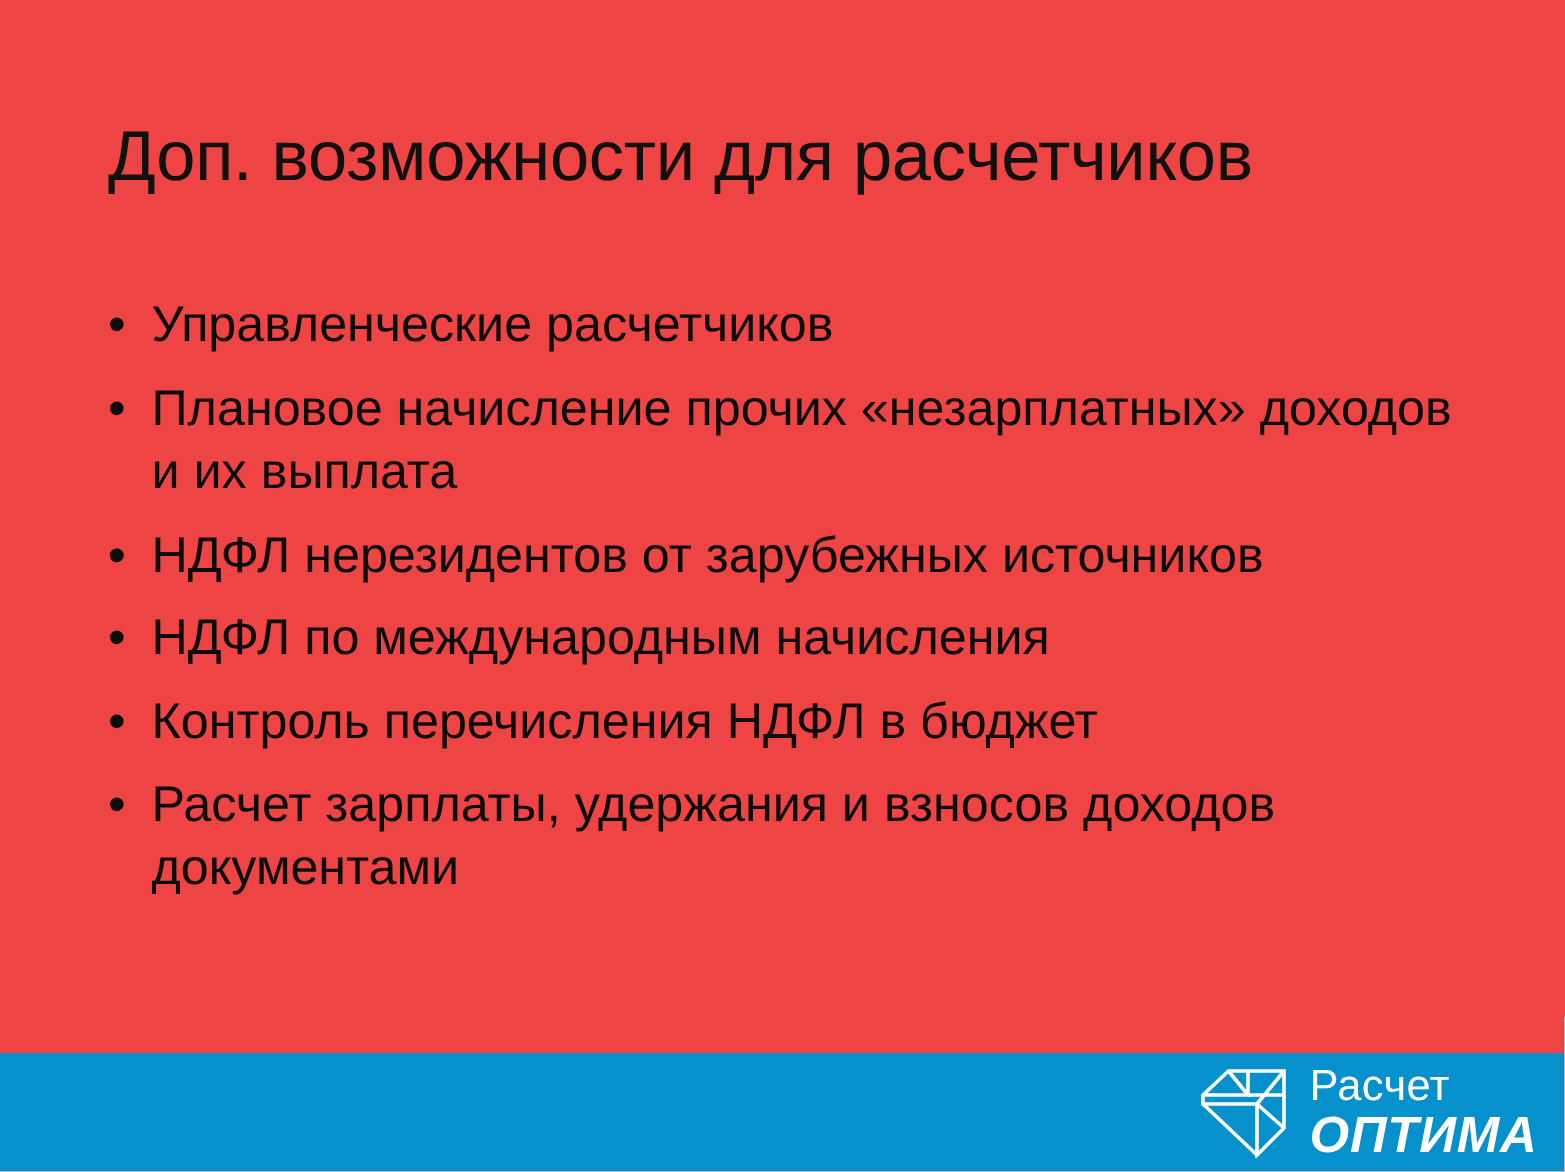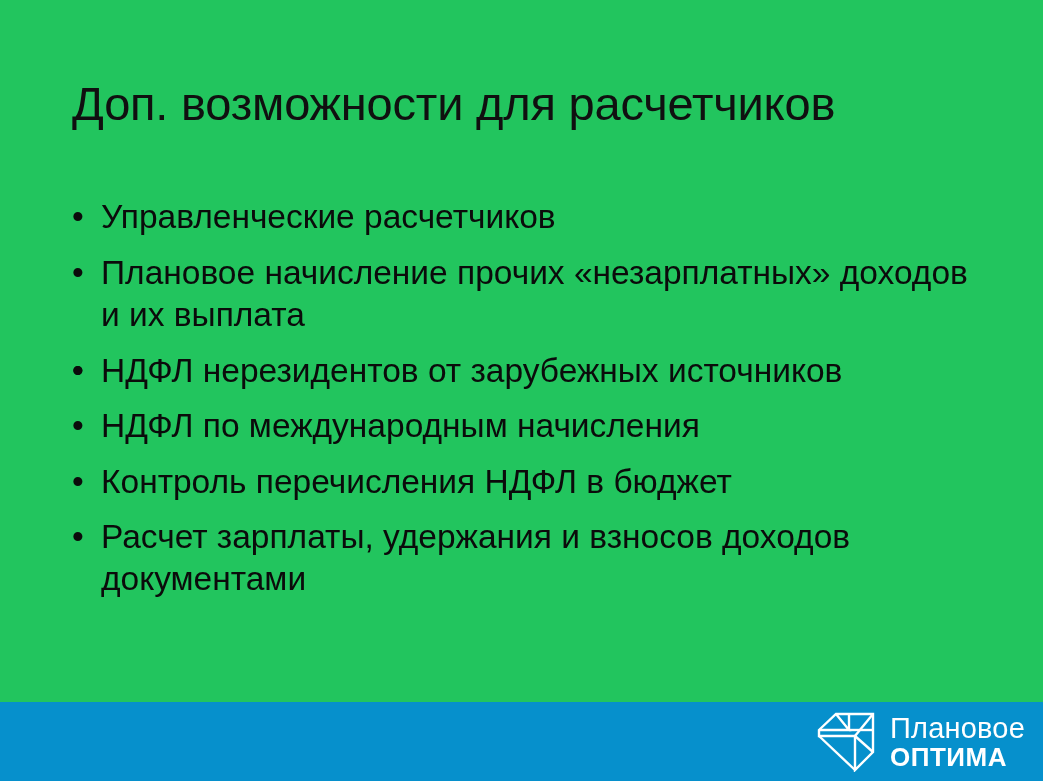--- a/index.html
+++ b/index.html
@@ -8,21 +8,21 @@
     background: #ffffff;
   }
   body {
     font-family: "Liberation Sans", "DejaVu Sans", sans-serif;
   }
 
   .slide {
     position: relative;
     width: 1043px;
     height: 781px;
-    background: #22c55e;
+    background: #ef4444;
     overflow: hidden;
   }
 
   
   .slide-title {
     position: absolute;
     left: 72px;
     top: 78px;
     width: 900px;
     font-size: 47px;
@@ -109,24 +109,25 @@
 
   .logo-word-top {
     font-size: 29px;
     font-weight: 300;
     color: #ffffff;
     letter-spacing: 0.2px;
     margin-bottom: 1px;
   }
 
   .logo-word-bottom {
-    font-size: 26px;
+    font-size: 34px;
     font-weight: 700;
     color: #ffffff;
     letter-spacing: 0.5px;
+    font-style: italic;
   }
 </style>
 </head>
 <body>
 
 <div class="slide">
 
   <div class="slide-title">Доп. возможности для расчетчиков</div>
 
   <ul class="body-list">
@@ -177,20 +178,20 @@
           <path d="M2 24 L38 58"></path>
           <path d="M2 18 L32 18 L19 2"></path>
           <path d="M32 18 L32 2"></path>
           <path d="M38 24 L56 40"></path>
           <path d="M38 24 L56 2"></path>
           <path d="M32 18 L56 18"></path>
         </g>
       </svg>
 
       <div class="logo-words">
-        <div class="logo-word-top">Плановое</div>
+        <div class="logo-word-top">Расчет</div>
         <div class="logo-word-bottom">ОПТИМА</div>
       </div>
 
     </div>
   </div>
 
 </div>
 
 </body></html>

